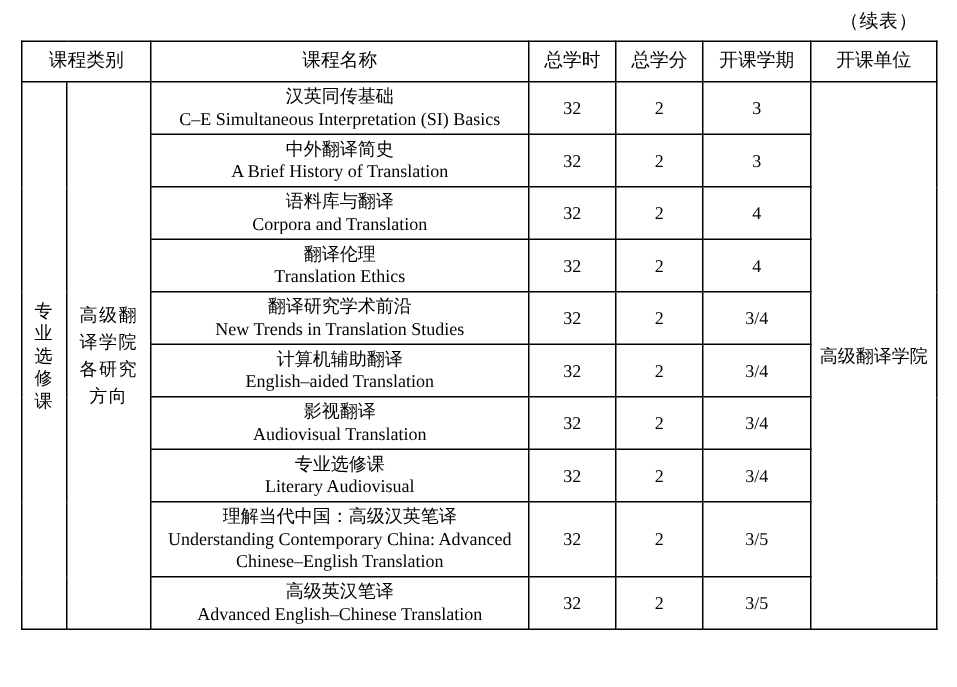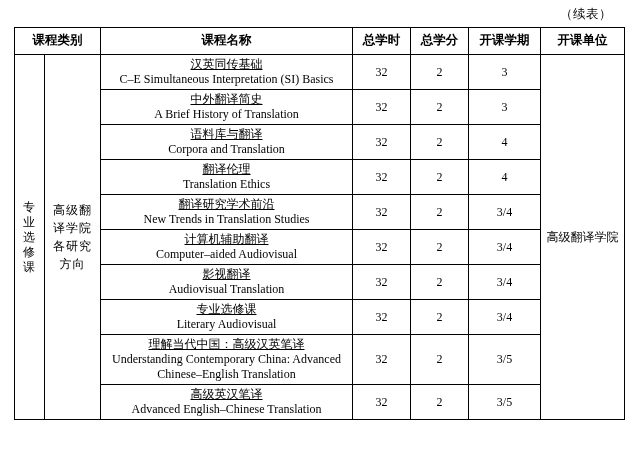--- a/index.html
+++ b/index.html
@@ -38,42 +38,41 @@
   table.course-table th,
   table.course-table td {
     border: 1px solid #000;
     text-align: center;
     vertical-align: middle;
     font-size: 12px;
     padding: 2px 2px;
     line-height: 1.25;
   }
   table.course-table th {
-    font-weight: bold;
+    font-weight: normal;
     font-family: "Liberation Serif", serif;
     height: 22px;
     font-size: 12.5px;
   }
   .col-cat   { width: 30px; }
   .col-sub   { width: 56px; }
   .col-name  { width: 252px; }
   .col-hours { width: 58px; }
   .col-credit{ width: 58px; }
   .col-term  { width: 72px; }
   .col-unit  { width: 84px; }
 
   td.name-cell {
     padding: 4px 4px;
     line-height: 1.45;
   }
   .cn {
     font-family: "Liberation Serif", serif;
     font-size: 12px;
     display: block;
-    text-decoration: underline;
   }
   .en {
     font-family: Liberation Serif, serif;
     font-size: 12px;
     display: block;
   }
   td.vertical {
     font-size: 12px;
     line-height: 1.5;
     padding: 0 4px;
@@ -180,21 +179,21 @@
           <span class="en">New Trends in Translation Studies</span>
         </td>
         <td>32</td>
         <td>2</td>
         <td>3/4</td>
       </tr>
 
       <tr>
         <td class="name-cell">
           <span class="cn">计算机辅助翻译</span>
-          <span class="en">Computer–aided Audiovisual</span>
+          <span class="en">English–aided Translation</span>
         </td>
         <td>32</td>
         <td>2</td>
         <td>3/4</td>
       </tr>
 
       <tr>
         <td class="name-cell">
           <span class="cn">影视翻译</span>
           <span class="en">Audiovisual Translation</span>

